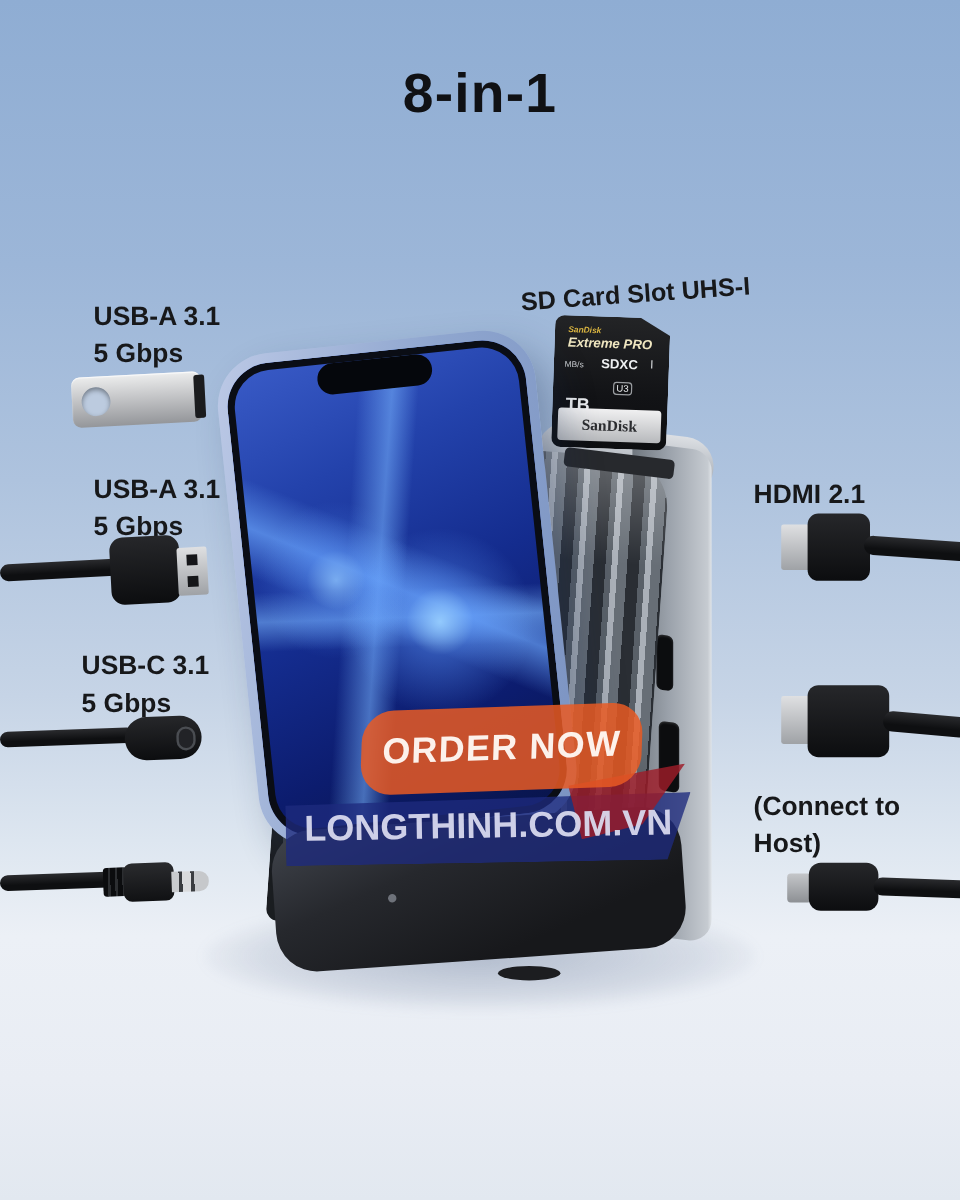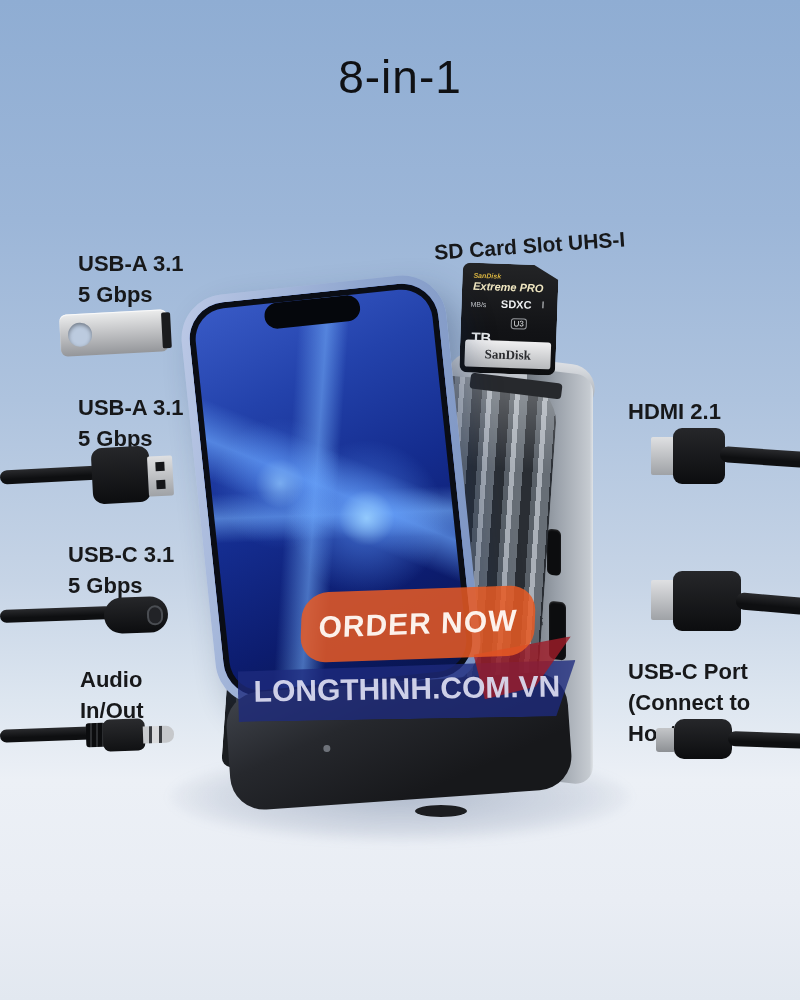--- a/index.html
+++ b/index.html
@@ -1,21 +1,21 @@
 <!DOCTYPE html>
 <html><head>
 <meta charset="utf-8">
 <style>
   html,body{margin:0;padding:0;}
   body{font-family:"Liberation Sans", sans-serif;}
   #stage{position:relative;width:800px;height:1000px;overflow:hidden;
     background:linear-gradient(180deg,#8fadd3 0%,#9cb6d8 22%,#aec3de 40%,#c6d4e6 58%,#dde6f0 70%,#ecf0f6 78%,#e9edf4 90%,#e2e8f0 100%);}
   .abs{position:absolute;}
   
-  .title{top:50px;left:0;width:100%;text-align:center;font-size:46px;font-weight:normal;color:#101114;letter-spacing:1px;z-index:2;}
+  .title{top:50px;left:0;width:100%;text-align:center;font-size:46px;font-weight:bold;color:#101114;letter-spacing:1px;z-index:2;}
   .feat{font-size:22px;line-height:31px;font-weight:bold;color:#17181a;z-index:2;}
   .sd-slot-label{left:434px;top:234px;font-size:21px;font-weight:bold;color:#17181a;transform:rotate(-4deg);z-index:2;}
   
   .flash{left:60px;top:312px;width:108px;height:42px;transform:rotate(-3deg);z-index:2;}
   .flash .body{position:absolute;inset:0;border-radius:7px;background:linear-gradient(180deg,#eceded 0%,#c9cacc 40%,#94969a 100%);box-shadow:inset 0 1px 1px rgba(255,255,255,.8);}
   .flash .hole{position:absolute;left:8px;top:9px;width:24px;height:24px;border-radius:50%;background:#bccbdf;box-shadow:inset 0 2px 4px rgba(0,0,0,.4);}
   .flash .tip{position:absolute;right:-3px;top:3px;width:9px;height:36px;background:#1b1c1e;border-radius:2px;}
   .cord{background:linear-gradient(180deg,#2a2b2e,#0e0f11 65%);border-radius:8px;z-index:2;}
   .plug-dark{background:linear-gradient(180deg,#26272a,#0c0d0f);z-index:2;}
   .metal{background:linear-gradient(180deg,#dfe0e2,#9fa2a6);z-index:2;}
@@ -120,24 +120,20 @@
     <div>5 Gbps</div>
   </div>
   <div class="abs feat" style="left:78px;top:392px;">
     <div>USB-A 3.1</div>
     <div>5 Gbps</div>
   </div>
   <div class="abs feat" style="left:68px;top:539px;">
     <div>USB-C 3.1</div>
     <div>5 Gbps</div>
   </div>
-  <div class="abs feat" style="left:80px;top:664px;">
-    <div>Audio</div>
-    <div>In/Out</div>
-  </div>
 
   <div class="abs flash">
     <div class="body"></div>
     <div class="hole"></div>
     <div class="tip"></div>
   </div>
   <div class="abs cord usba-cord"></div>
   <div class="abs plug-dark usba-plug"></div>
   <div class="abs metal usba-metal">
     <div class="h1"></div>
@@ -150,21 +146,20 @@
   <div class="abs cord aud-cord"></div>
   <div class="abs aud-relief"></div>
   <div class="abs aud-body"></div>
   <div class="abs aud-tip"></div>
 
   <div class="abs sd-slot-label">SD Card Slot UHS-I</div>
   <div class="abs feat" style="left:628px;top:396px;text-align:right;">
     <div>HDMI 2.1</div>
   </div>
   <div class="abs feat" style="left:628px;top:656px;">
-    <div>USB-C Port</div>
     <div>(Connect to Host)</div>
   </div>
 
   <div class="abs metal hdmi-tip"></div>
   <div class="abs plug-dark hdmi-body" style="border-radius:9px;"></div>
   <div class="abs cord hdmi-cord"></div>
   <div class="abs metal dp-tip"></div>
   <div class="abs plug-dark dp-body" style="border-radius:9px;"></div>
   <div class="abs cord dp-cord"></div>
   <div class="abs usbch-tip"></div>

